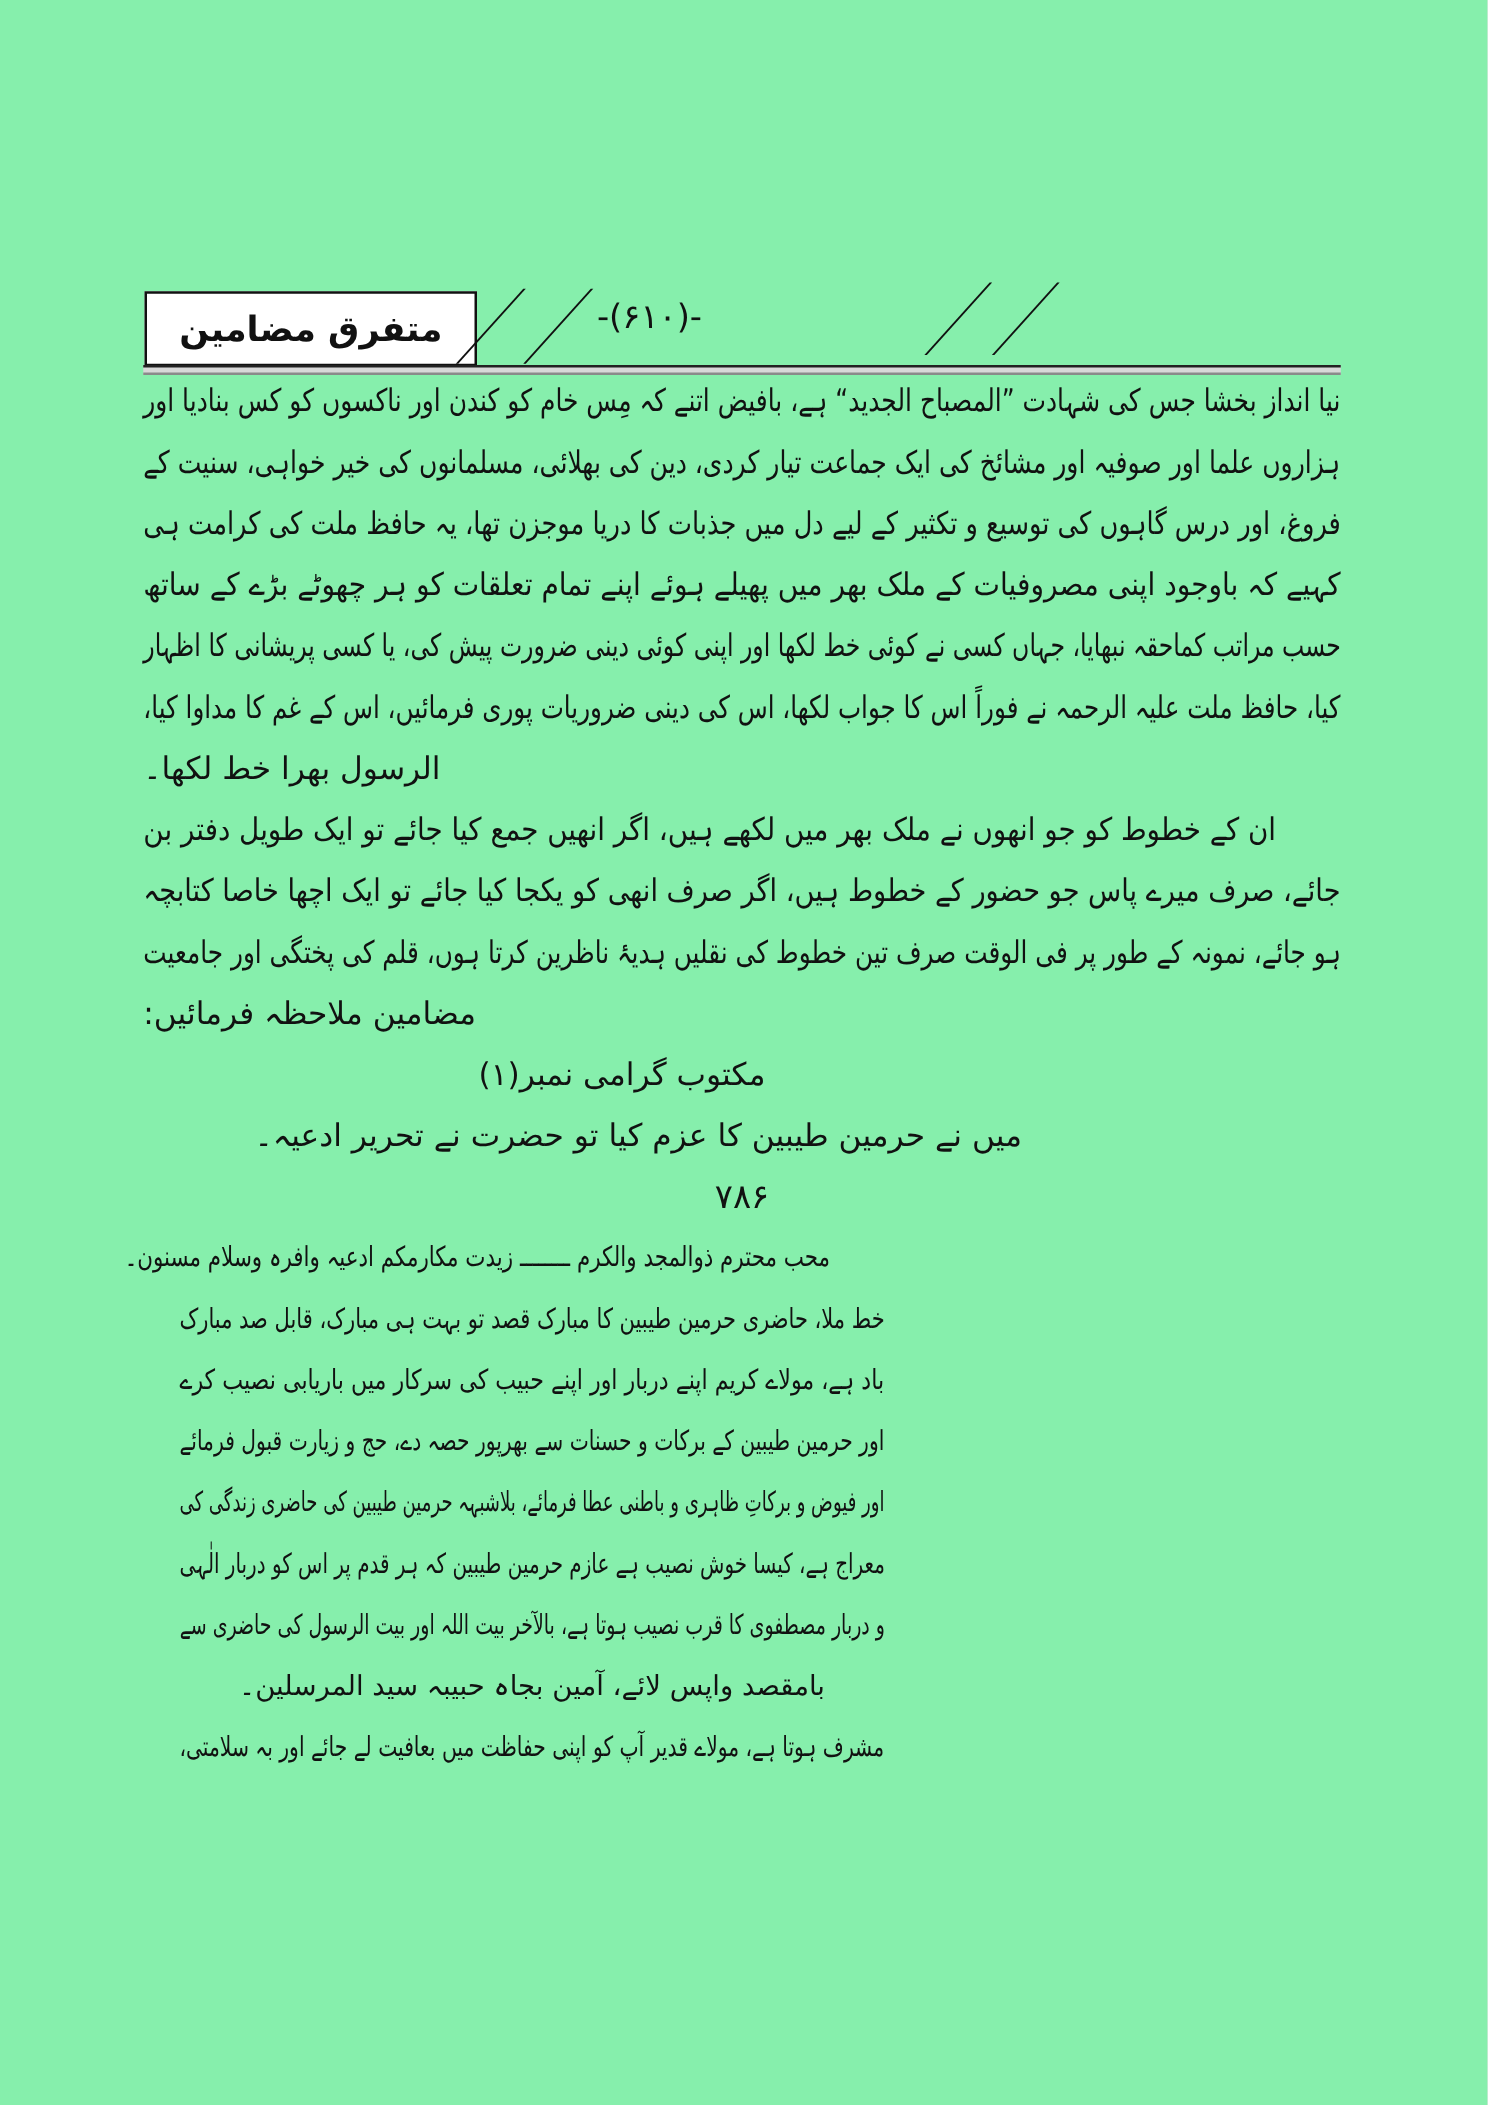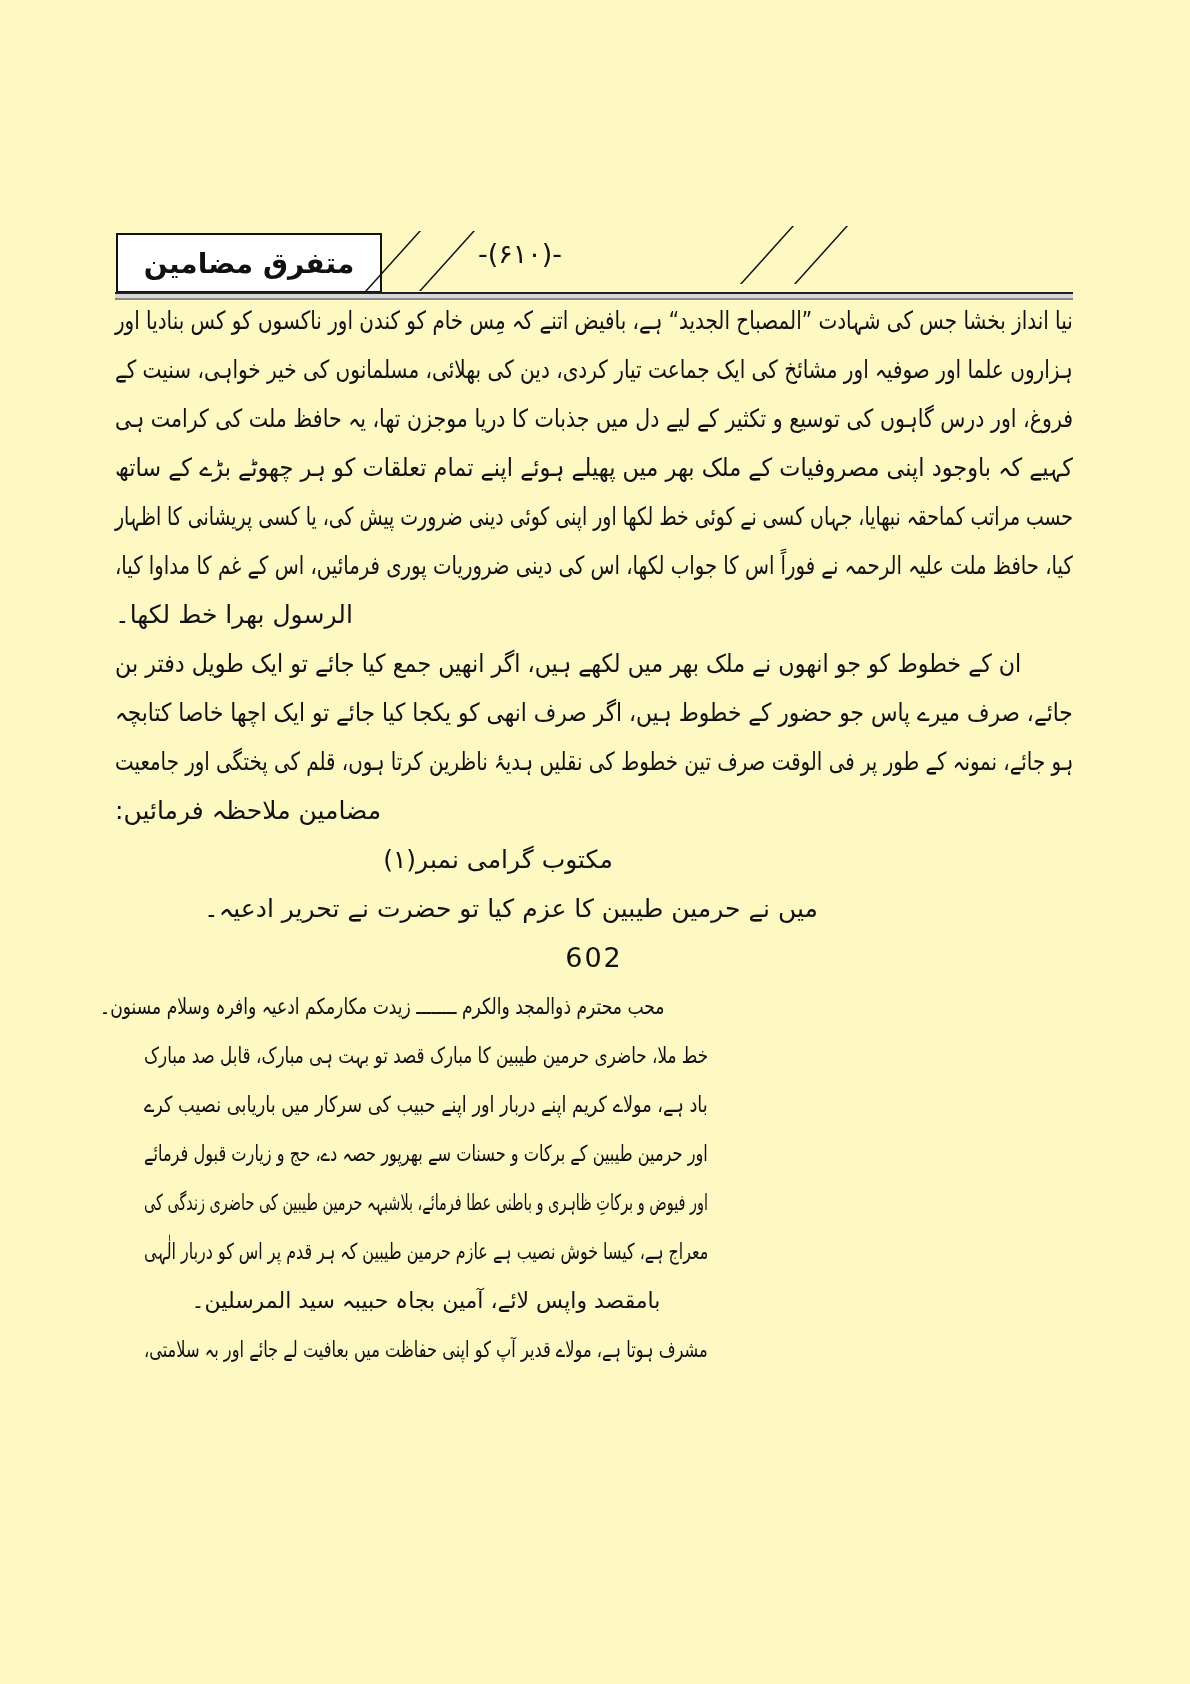--- a/index.html
+++ b/index.html
@@ -1,20 +1,20 @@
 <!DOCTYPE html>
 <html lang="ur" dir="rtl"><head>
 <meta charset="utf-8">
 <style>
   html,body{margin:0;padding:0;background:#e8e8e8;}
   .page{
     position:relative;
     width:1190px;height:1684px;
     margin:0 auto;
-    background:#fef9c3;
+    background:#86efac;
     font-family:"DejaVu Sans", sans-serif;
     color:#111;
     overflow:hidden;
   }
   
   .tab{
     position:absolute;
     border:2px solid #111;
     display:flex;align-items:center;justify-content:center;
     font-size:28px;font-weight:bold;
@@ -92,25 +92,26 @@
     <div class="ln"><span style="transform-origin: right center; transform: scaleX(0.786535);">کیا، حافظ ملت علیہ الرحمہ نے فوراً اس کا جواب لکھا، اس کی دینی ضروریات پوری فرمائیں، اس کے غم کا مداوا کیا،</span></div>
     <div class="ln left"><span>الرسول بھرا خط لکھا۔</span></div>
 
     <div class="ln ind"><span style="transform-origin: right center; transform: scaleX(0.888235);">ان کے خطوط کو جو انھوں نے ملک بھر میں لکھے ہیں، اگر انھیں جمع کیا جائے تو ایک طویل دفتر بن</span></div>
     <div class="ln"><span style="transform-origin: right center; transform: scaleX(0.870118);">جائے، صرف میرے پاس جو حضور کے خطوط ہیں، اگر صرف انھی کو یکجا کیا جائے تو ایک اچھا خاصا کتابچہ</span></div>
     <div class="ln"><span style="transform-origin: right center; transform: scaleX(0.791736);">ہو جائے، نمونہ کے طور پر فی الوقت صرف تین خطوط کی نقلیں ہدیۂ ناظرین کرتا ہوں، قلم کی پختگی اور جامعیت</span></div>
     <div class="ln left"><span>مضامین ملاحظہ فرمائیں:</span></div>
 
     <div class="ln h1"><span>مکتوب گرامی نمبر(۱)</span></div>
     <div class="ln h2"><span>میں نے حرمین طیبین کا عزم کیا تو حضرت نے تحریر ادعیہ۔</span></div>
-    <div class="ln center bism"><span>602</span></div>
+    <div class="ln center bism"><span>۷۸۶</span></div>
 
     <div class="ln lt first"><span style="transform-origin: right center; transform: scaleX(0.779006);">محب محترم ذوالمجد والکرم ــــــــ زیدت مکارمکم ادعیہ وافرہ وسلام مسنون۔</span></div>
     <div class="ln lt"><span style="transform-origin: right center; transform: scaleX(0.763194);">خط ملا، حاضری حرمین طیبین کا مبارک قصد تو بہت ہی مبارک، قابل صد مبارک</span></div>
     <div class="ln lt"><span style="transform-origin: right center; transform: scaleX(0.804565);">باد ہے، مولاے کریم اپنے دربار اور اپنے حبیب کی سرکار میں باریابی نصیب کرے</span></div>
     <div class="ln lt"><span style="transform-origin: right center; transform: scaleX(0.736292);">اور حرمین طیبین کے برکات و حسنات سے بھرپور حصہ دے، حج و زیارت قبول فرمائے</span></div>
     <div class="ln lt"><span style="transform-origin: right center; transform: scaleX(0.655814);">اور فیوض و برکاتِ ظاہری و باطنی عطا فرمائے، بلاشبہہ حرمین طیبین کی حاضری زندگی کی</span></div>
     <div class="ln lt"><span style="transform-origin: right center; transform: scaleX(0.724936);">معراج ہے، کیسا خوش نصیب ہے عازم حرمین طیبین کہ ہر قدم پر اس کو دربار الٰہی</span></div>
+    <div class="ln lt"><span style="transform-origin: right center; transform: scaleX(0.689487);">و دربار مصطفوی کا قرب نصیب ہوتا ہے، بالآخر بیت اللہ اور بیت الرسول کی حاضری سے</span></div>
     <div class="ln lt center"><span>بامقصد واپس لائے، آمین بجاہ حبیبہ سید المرسلین۔</span></div>
     <div class="ln lt"><span style="transform-origin: right center; transform: scaleX(0.737255);">مشرف ہوتا ہے، مولاے قدیر آپ کو اپنی حفاظت میں بعافیت لے جائے اور بہ سلامتی،</span></div>
 
   </div>
 </div>
 
 </body></html>

